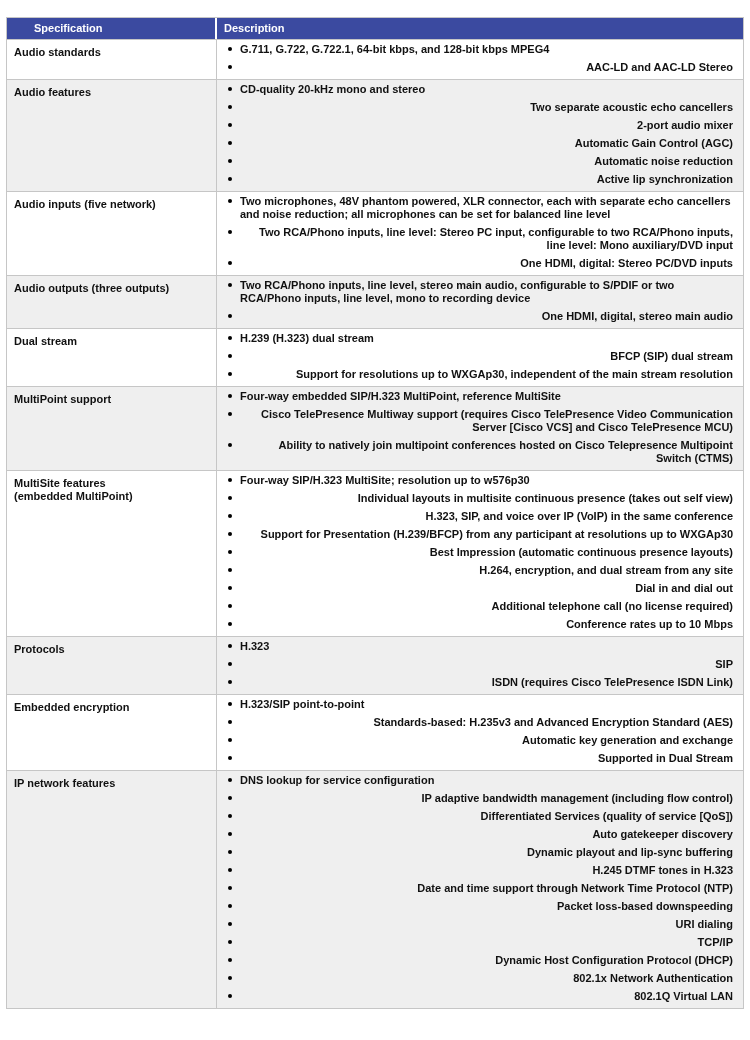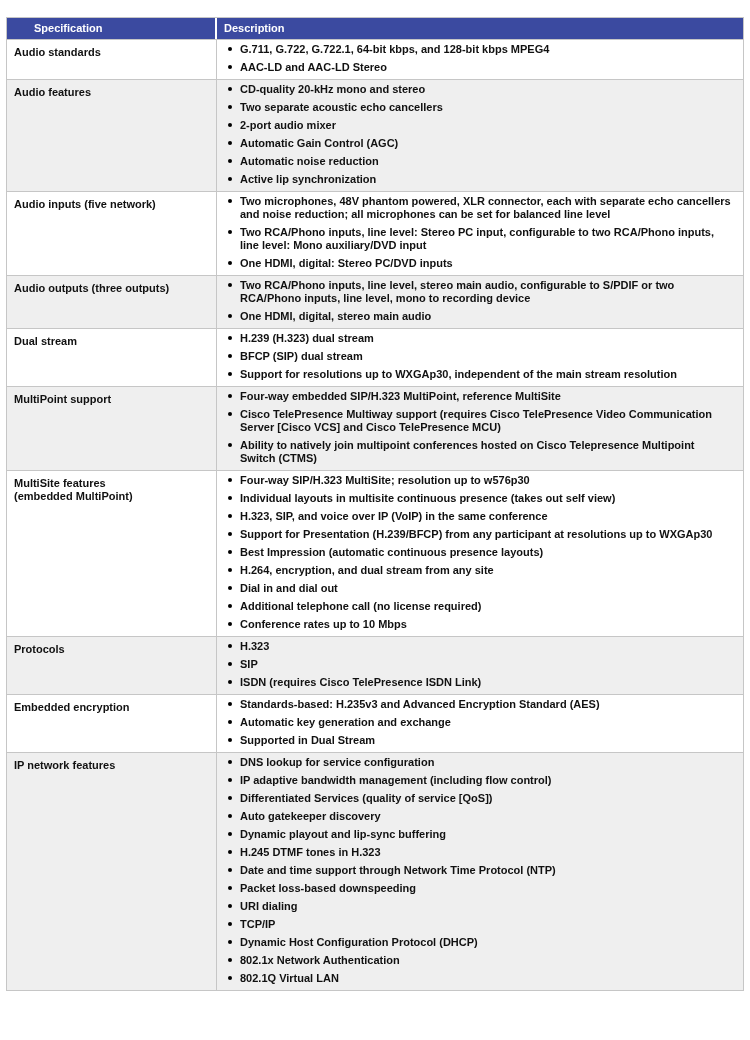--- a/index.html
+++ b/index.html
@@ -60,20 +60,21 @@
     margin: 0;
     padding: 0;
   }
   .bullet-item {
     position: relative;
     padding-left: 17px;
     line-height: 13px;
   }
   .bullet-item + .bullet-item {
     margin-top: 5px;
+    text-align: right;
   }
   .bullet-item::before {
     content: "";
     position: absolute;
     left: 5px;
     top: 4px;
     width: 4px;
     height: 4px;
     border-radius: 50%;
     background: #000000;
@@ -182,20 +183,21 @@
               <li class="bullet-item">SIP</li>
               <li class="bullet-item">ISDN (requires Cisco TelePresence ISDN Link)</li>
             </ul>
     </div>
   </div>
 
   <div class="row body-row">
     <div class="cell spec-col">Embedded encryption</div>
     <div class="cell desc-col">
       <ul class="bullets">
+              <li class="bullet-item">H.323/SIP point-to-point</li>
               <li class="bullet-item">Standards-based: H.235v3 and Advanced Encryption Standard (AES)</li>
               <li class="bullet-item">Automatic key generation and exchange</li>
               <li class="bullet-item">Supported in Dual Stream</li>
             </ul>
     </div>
   </div>
 
   <div class="row body-row alt">
     <div class="cell spec-col">IP network features</div>
     <div class="cell desc-col">

